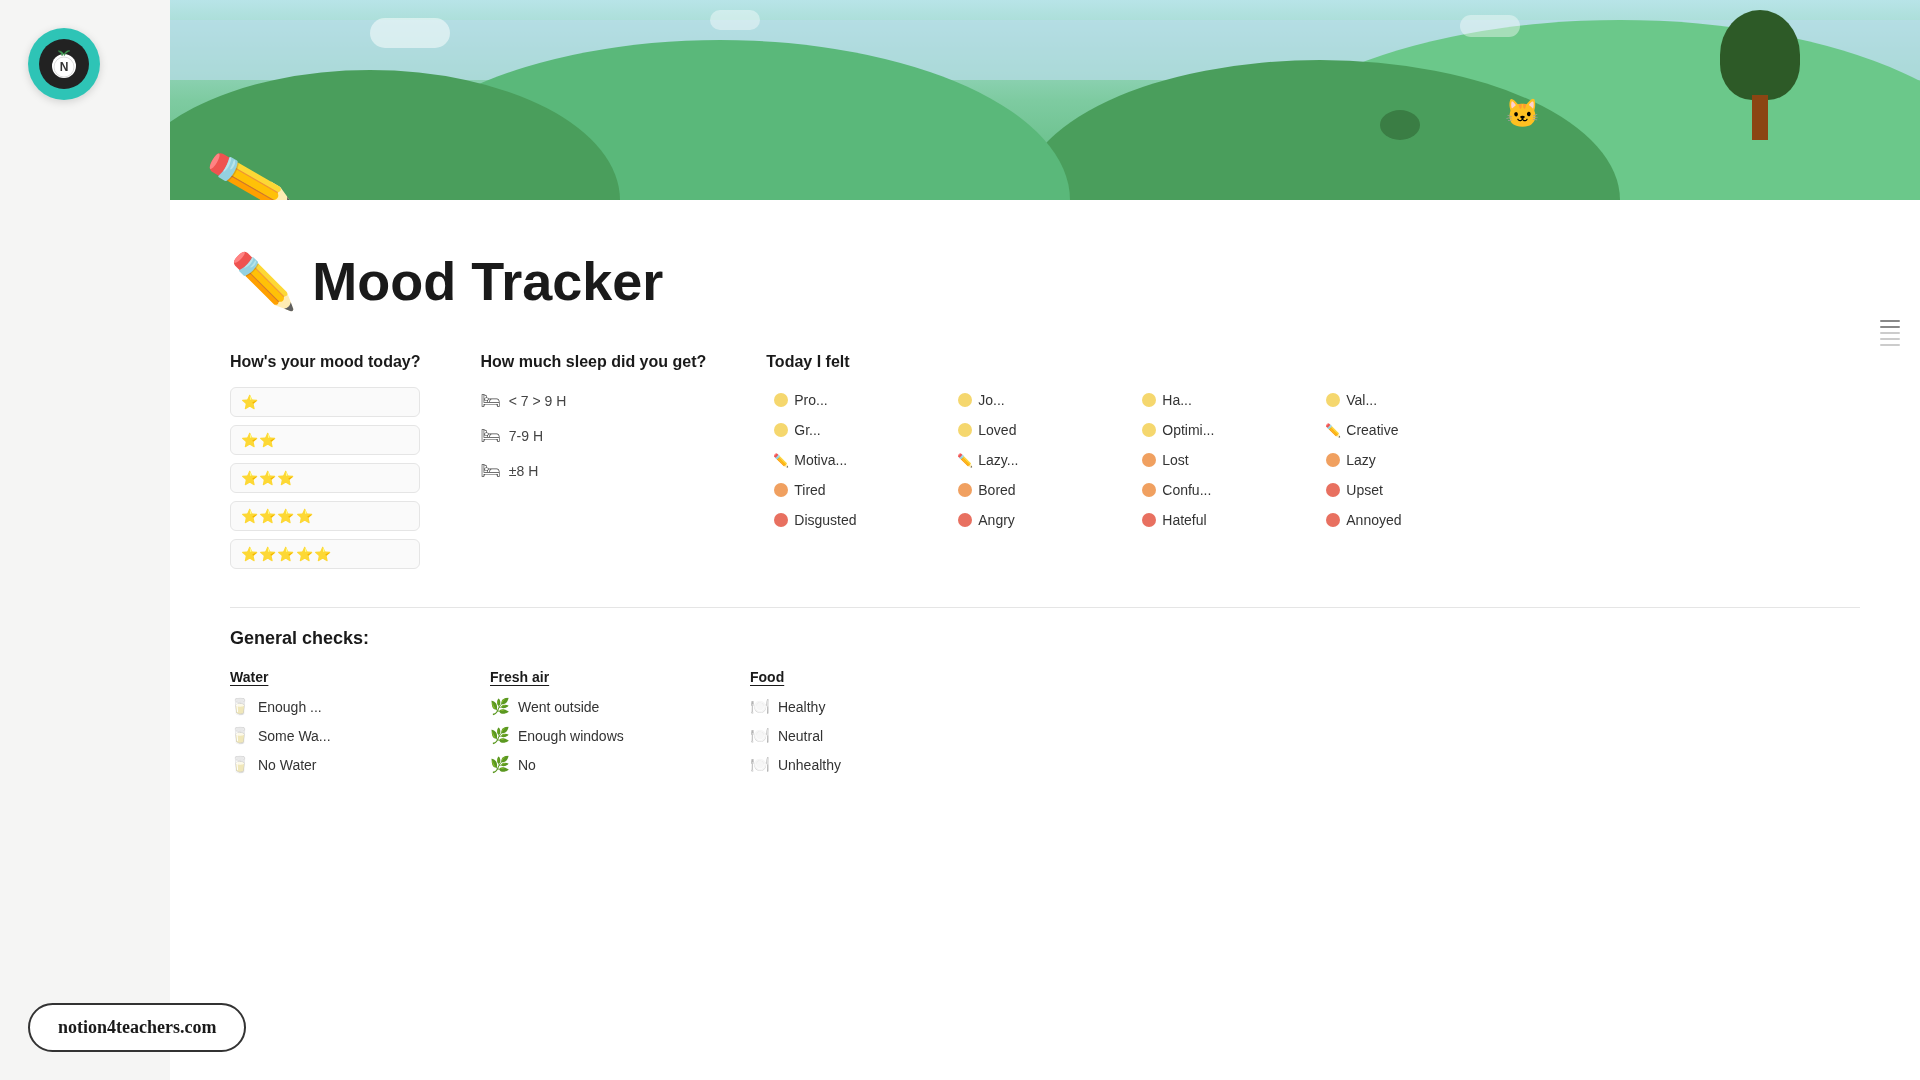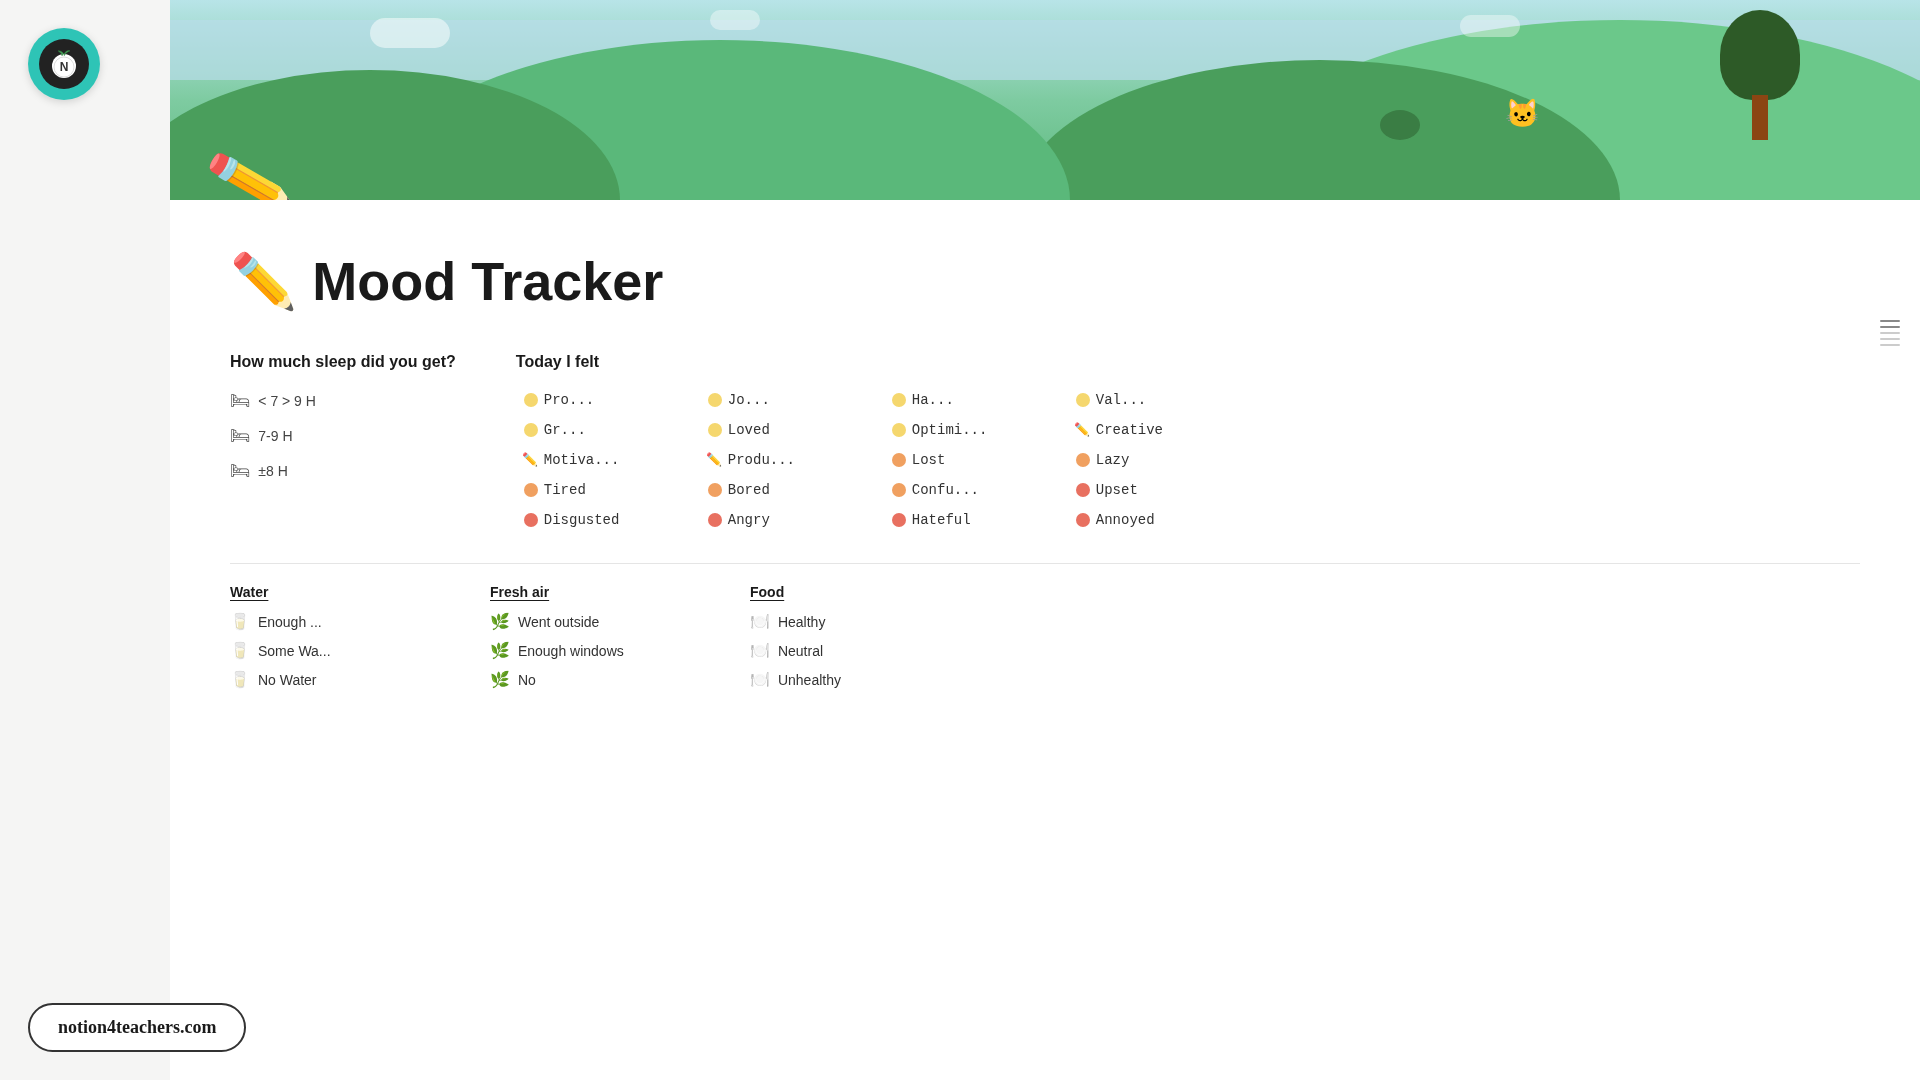--- a/index.html
+++ b/index.html
@@ -231,21 +231,20 @@
     }
     .mood-item {
       display: flex;
       align-items: center;
       gap: 6px;
       padding: 5px 8px;
       border-radius: 5px;
       font-size: 14px;
       color: #333;
       cursor: pointer;
-      font-family: Liberation Mono, monospace;
     }
     .mood-dot {
       width: 14px;
       height: 14px;
       border-radius: 50%;
       flex-shrink: 0;
       display: flex;
       align-items: center;
       justify-content: center;
       font-size: 10px;
@@ -369,20 +368,38 @@
   </div>
 
   <div class="page-title-area">
     <h1 class="page-title">✏️ Mood Tracker</h1>
   </div>
 
   <div class="content-area">
 
     <div class="sections-row">
 
+      <div class="section-block">
+        <div class="section-title">How's your mood today?</div>
+        <div class="star-option">
+          <span class="stars">⭐</span>
+        </div>
+        <div class="star-option">
+          <span class="stars">⭐⭐</span>
+        </div>
+        <div class="star-option">
+          <span class="stars">⭐⭐⭐</span>
+        </div>
+        <div class="star-option">
+          <span class="stars">⭐⭐⭐⭐</span>
+        </div>
+        <div class="star-option">
+          <span class="stars">⭐⭐⭐⭐⭐</span>
+        </div>
+      </div>
 
       <div class="section-block">
         <div class="section-title">How much sleep did you get?</div>
         <div class="sleep-option">
           <span class="sleep-icon">🛏</span>
           <span>&lt; 7 &gt; 9 H</span>
         </div>
         <div class="sleep-option">
           <span class="sleep-icon">🛏</span>
           <span>7-9 H</span>
@@ -429,21 +446,21 @@
           <div class="mood-item">
             <div class="mood-dot pencil">✏️</div>
             <span>Creative</span>
           </div>
           <div class="mood-item">
             <div class="mood-dot pencil">✏️</div>
             <span>Motiva...</span>
           </div>
           <div class="mood-item">
             <div class="mood-dot pencil">✏️</div>
-            <span>Produ...</span>
+            <span>Lazy...</span>
           </div>
 
           <div class="mood-item">
             <div class="mood-dot orange"></div>
             <span>Lost</span>
           </div>
           <div class="mood-item">
             <div class="mood-dot orange"></div>
             <span>Lazy</span>
           </div>
@@ -481,20 +498,21 @@
             <span>Annoyed</span>
           </div>
 
         </div>
       </div>
 
     </div>
 
     <hr class="section-divider">
 
+    <div class="general-checks-title">General checks:</div>
 
     <div class="checks-row">
 
       <div class="check-col">
         <div class="check-col-title">Water</div>
         <div class="check-item">
           <span class="check-icon">🥛</span>
           <span>Enough ...</span>
         </div>
         <div class="check-item">

